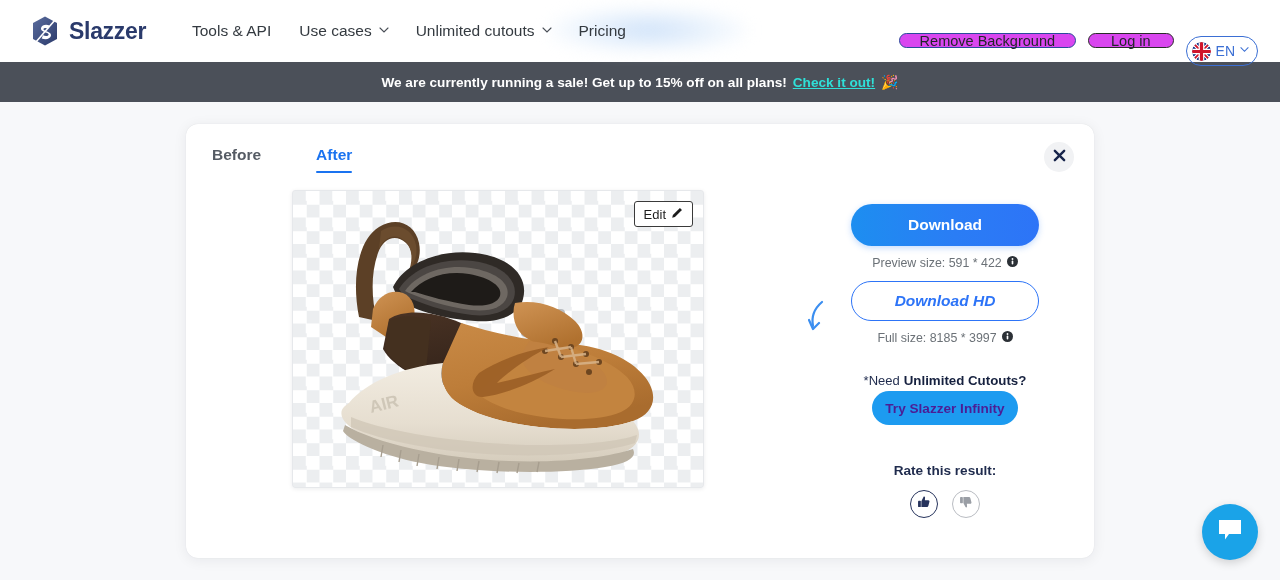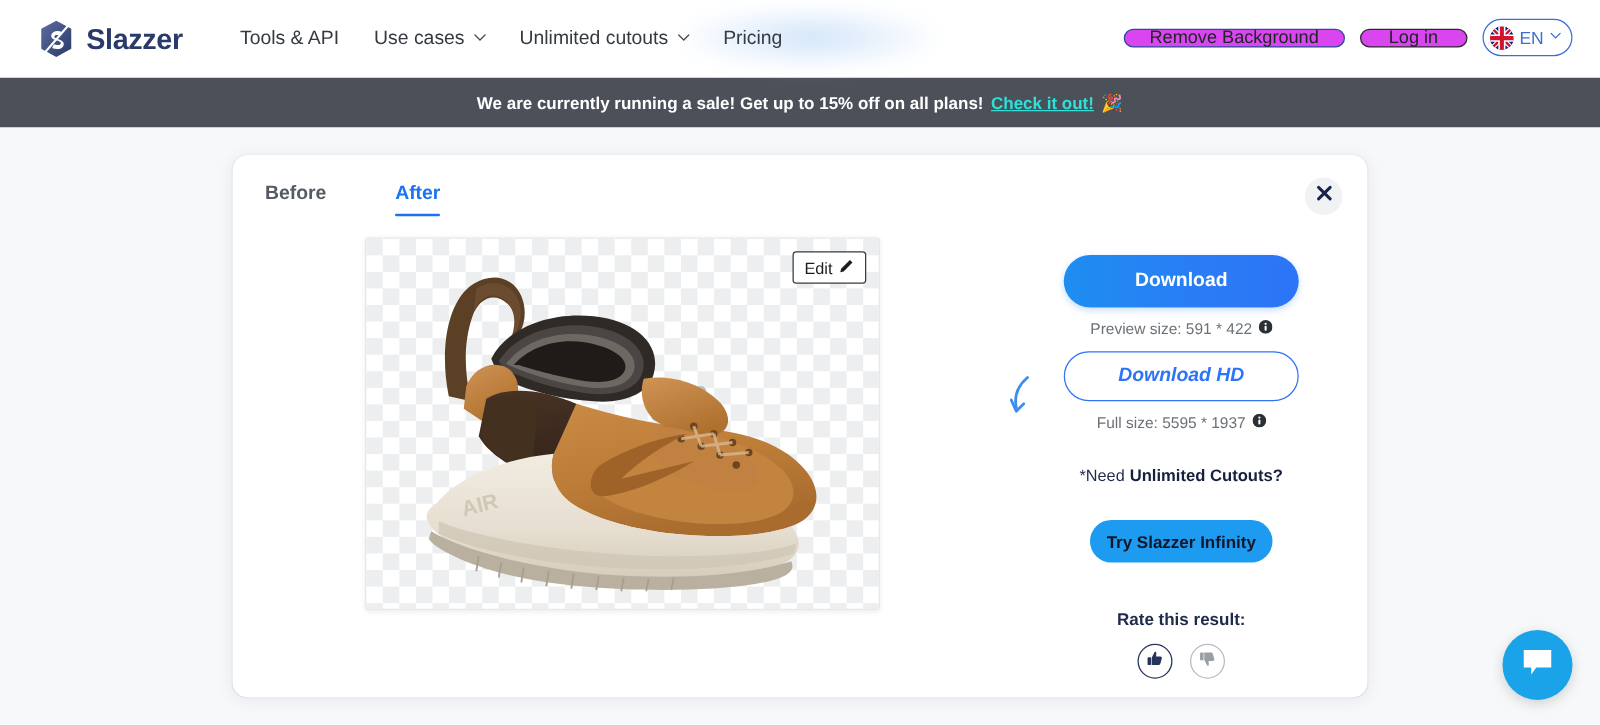--- a/index.html
+++ b/index.html
@@ -42,21 +42,21 @@
 
   .hdr-right { position: absolute; right: 22px; top: 15px; display: flex; align-items: center; gap: 12px; }
   .btn-pill {
     height: 15px; border-radius: 18px; display: flex; align-items: center; justify-content: center;
     padding: 0 20px; font-size: 14.5px; cursor: pointer; background: #d946ef; white-space: nowrap;
   }
   .btn-remove-bg { border: 1.4px solid #2a4a9b; color: #212529; }
   .btn-login { border: 1.4px solid #2b2b2b; color: #212529; padding: 0 22px;}
   .lang-pill {
     height: 30px; border-radius: 16px; border: 1.4px solid #3b6fd4;
-    display: flex; align-items: center; gap: 5px; padding: 0 8px 0 5px; cursor: pointer;
+    display: flex; align-items: center; gap: 5px; padding: 0 8px 0 5px; cursor: pointer; margin-top: 21px;
   }
   .flag { width: 19px; height: 19px; border-radius: 50%; display: block; }
   .lang-code { font-size: 14px; color: #3b6fd4; }
 
   
   .banner {
     position: absolute; top: 62px; left: 0; width: 1280px; height: 40px;
     background: #4b5059; display: flex; align-items: center; justify-content: center;
     color: #ffffff; font-size: 13.6px; font-weight: bold; gap: 6px;
   }
@@ -131,22 +131,22 @@
     background: #ffffff; border: 1.6px solid #2d74f7; color: #2d74f7;
     font-size: 15.5px; font-weight: bold;
     display: flex; align-items: center; justify-content: center; cursor: pointer; font-style: italic;
   }
   .need-line {
     margin-top: 28px; font-size: 13px; color: #1f2b4d;
     display: flex; align-items: baseline; gap: 4px;
   }
   .need-line b { font-size: 13.3px; color: #16213f; }
   .btn-infinity {
-    margin-top: 28px; width: 146px; height: 34px; border-radius: 18px;
-    background: #1d9bf0; color: #0f172a; font-size: 13.6px; font-weight: bold;
+    margin-top: 3px; width: 146px; height: 34px; border-radius: 18px;
+    background: #1d9bf0; color: #4c1d95; font-size: 13.6px; font-weight: bold;
     display: flex; align-items: center; justify-content: center; cursor: pointer;
   }
   .arrow-curve { position: absolute; left: -22px; top: 96px; width: 26px; height: 36px; }
   .rate-title { margin-top: 38px; font-size: 13.6px; font-weight: bold; color: #1f2b4d; }
   .rate-row { margin-top: 12px; display: flex; gap: 14px; }
   .rate-btn {
     width: 28px; height: 28px; border-radius: 50%;
     display: flex; align-items: center; justify-content: center; cursor: pointer;
   }
   .rate-up { border: 1.6px solid #26335c; }
@@ -384,21 +384,21 @@
               <circle cx="6" cy="6" r="6" fill="#2b3036"></circle>
               <circle cx="6" cy="3.3" r="1" fill="#fff"></circle>
               <rect x="5.1" y="5" width="1.8" height="4.4" rx=".9" fill="#fff"></rect>
             </svg>
           </span>
         </div>
 
         <div class="btn-hd">Download HD</div>
 
         <div class="sizeline">
-          <span>Full size: 5595 * 1937</span>
+          <span>Full size: 8185 * 3997</span>
           <span>
             <svg class="info-dot" viewBox="0 0 12 12">
               <circle cx="6" cy="6" r="6" fill="#2b3036"></circle>
               <circle cx="6" cy="3.3" r="1" fill="#fff"></circle>
               <rect x="5.1" y="5" width="1.8" height="4.4" rx=".9" fill="#fff"></rect>
             </svg>
           </span>
         </div>
 
         <div class="need-line">

